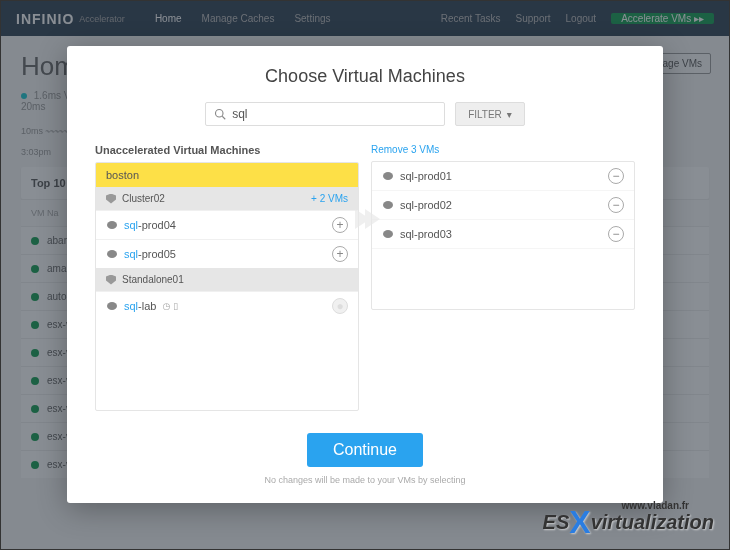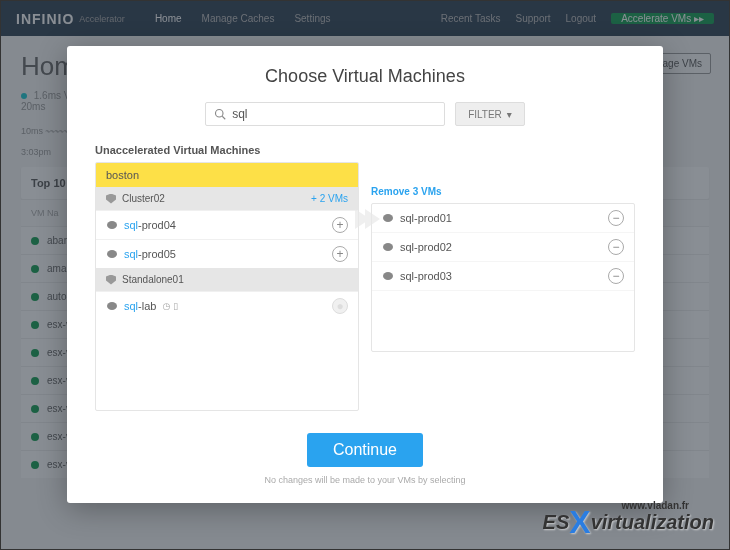--- a/index.html
+++ b/index.html
@@ -30,21 +30,21 @@
 .modal { background: #fff; width: 596px; margin-top: 45px; border-radius: 3px; box-shadow: 0 6px 30px rgba(0,0,0,0.3); padding: 20px 28px 18px; position: relative; }
 .modal h2 { text-align: center; font-size: 18px; font-weight: 500; color: #444; margin-bottom: 15px; }
 
 .search-row { display: flex; justify-content: center; gap: 10px; margin-bottom: 18px; }
 .search-box { display: flex; align-items: center; border: 1px solid #ddd; border-radius: 2px; padding: 4px 8px; width: 240px; }
 .search-box input { border: none; outline: none; font-size: 12px; flex: 1; margin-left: 6px; color:#555;}
 .filter-btn { background: #eee; border: 1px solid #ddd; padding: 5px 12px; font-size: 10px; color: #777; border-radius: 2px; cursor: pointer; display:flex; align-items:center; gap:5px;}
 
 .cols { display: flex; gap: 12px; position: relative; min-height: 230px;}
 .col-title-row { display: flex; justify-content: space-between; align-items: center; font-size: 11px; font-weight: bold; color: #555; margin-bottom: 6px; }
-.remove-link { color: #2aa3ef; font-size: 10px; font-weight: bold; cursor: pointer; margin-top: 42px; }
+.remove-link { color: #2aa3ef; font-size: 10px; font-weight: normal; cursor: pointer; }
 .col { flex: 1; }
 .panel { border: 1px solid #e5e5e5; border-radius: 2px; overflow: hidden; }
 .panel-hdr { background: #fde047; padding: 6px 10px; font-size: 11px; color: #555; }
 .group-hdr { background: #e6e6e6; padding: 6px 10px; font-size: 10px; color: #555; display: flex; align-items: center; justify-content: space-between; }
 .group-hdr .count-link { color: #2aa3ef; font-size: 10px; cursor: pointer; }
 .vm-row { padding: 6px 10px; font-size: 11px; color: #555; display: flex; align-items: center; border-top: 1px solid #f0f0f0; text-align: center; }
 .vm-icon { width: 12px; height: 12px; margin-right: 6px; display: inline-flex; align-items:center; justify-content:center;}
 .vm-name .hl { color: #2aa3ef; }
 .vm-action { margin-left: auto; cursor: pointer; width:16px; height:16px; border:1px solid #aaa; border-radius:50%; display:flex; align-items:center; justify-content:center; font-size:12px; color:#888;}
 .vm-action.minus { color:#888;}

